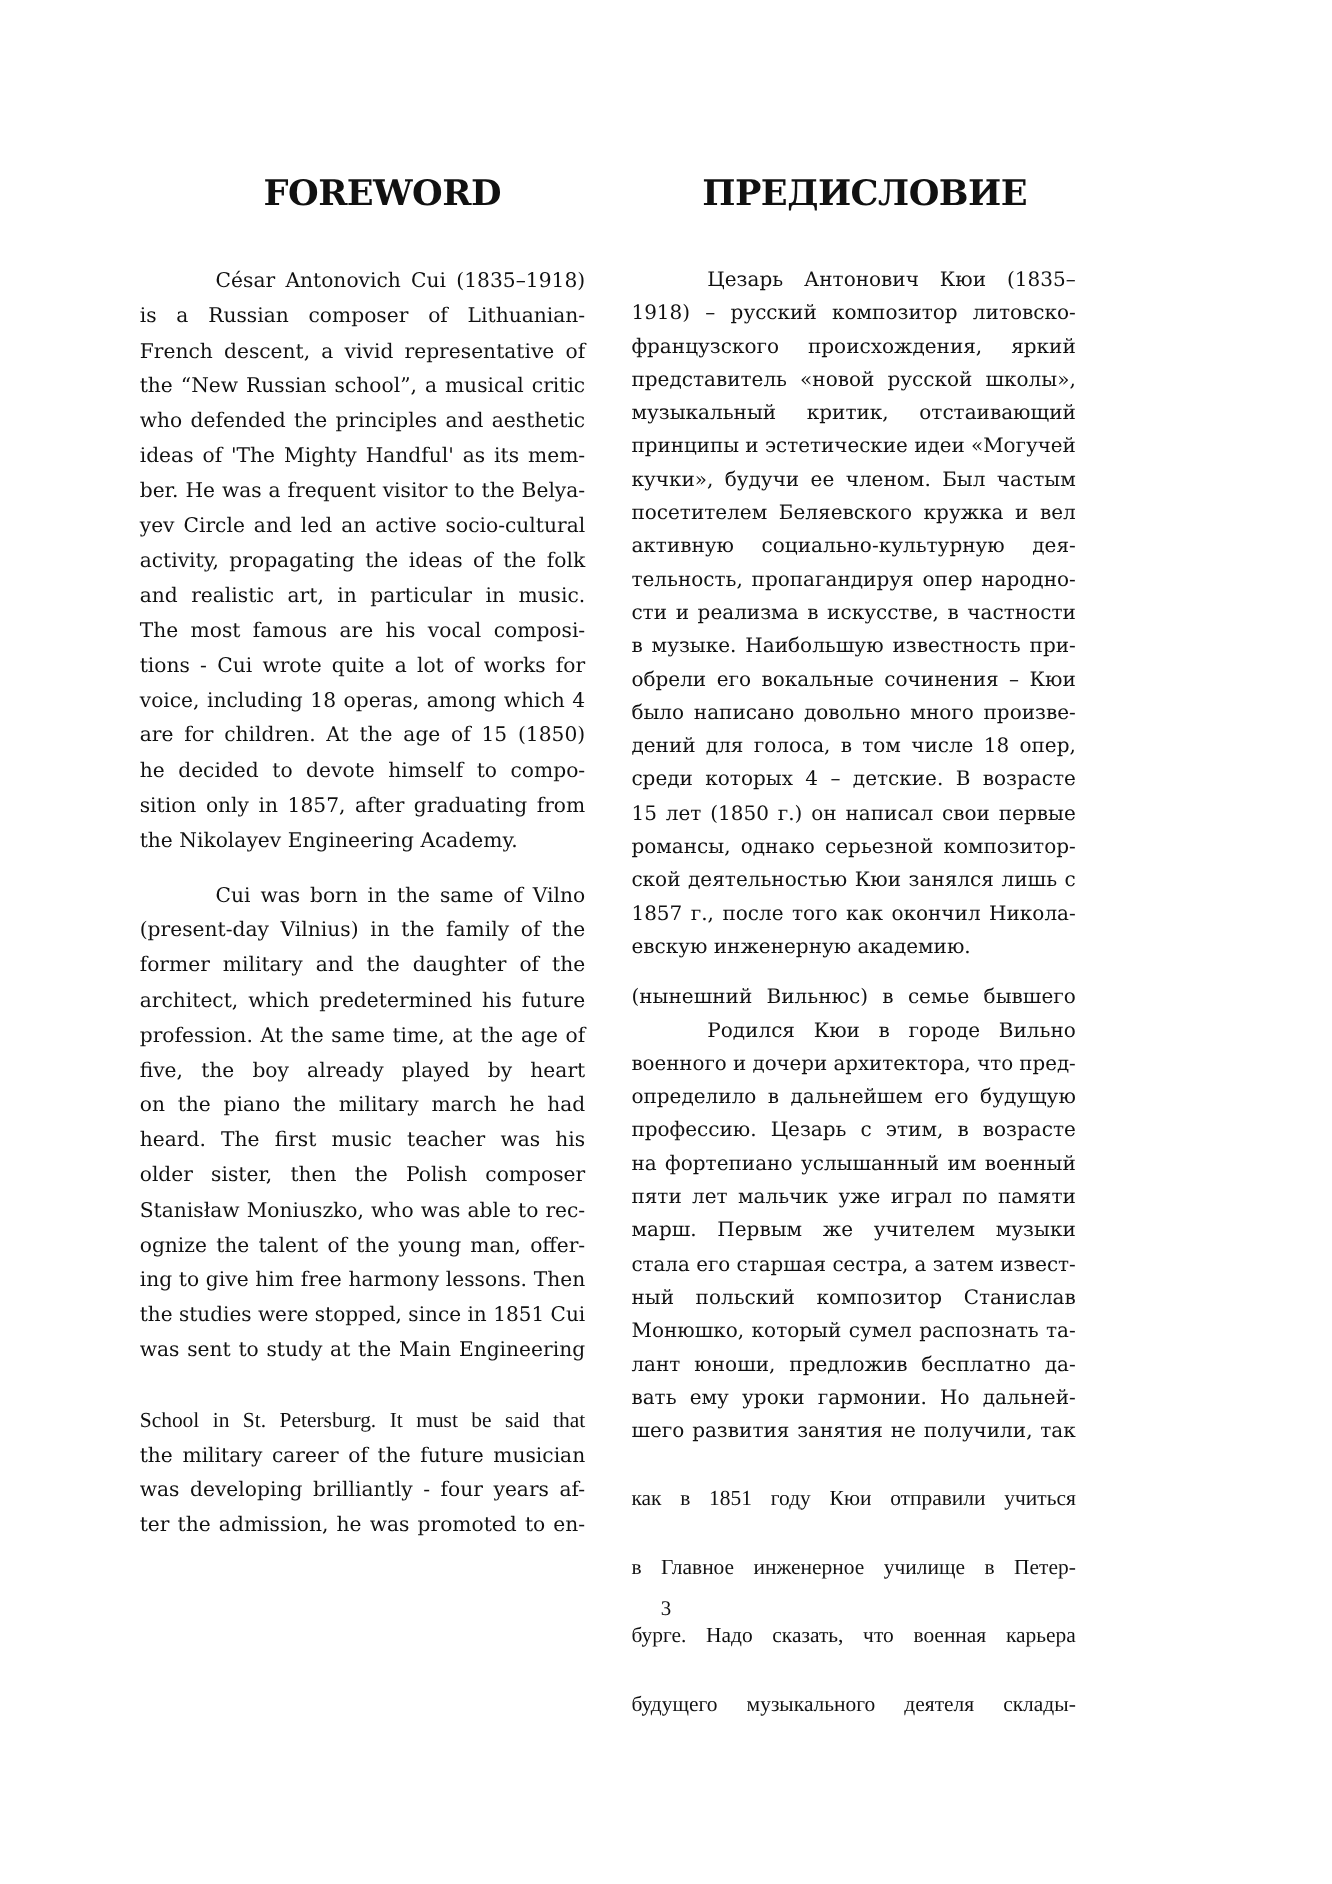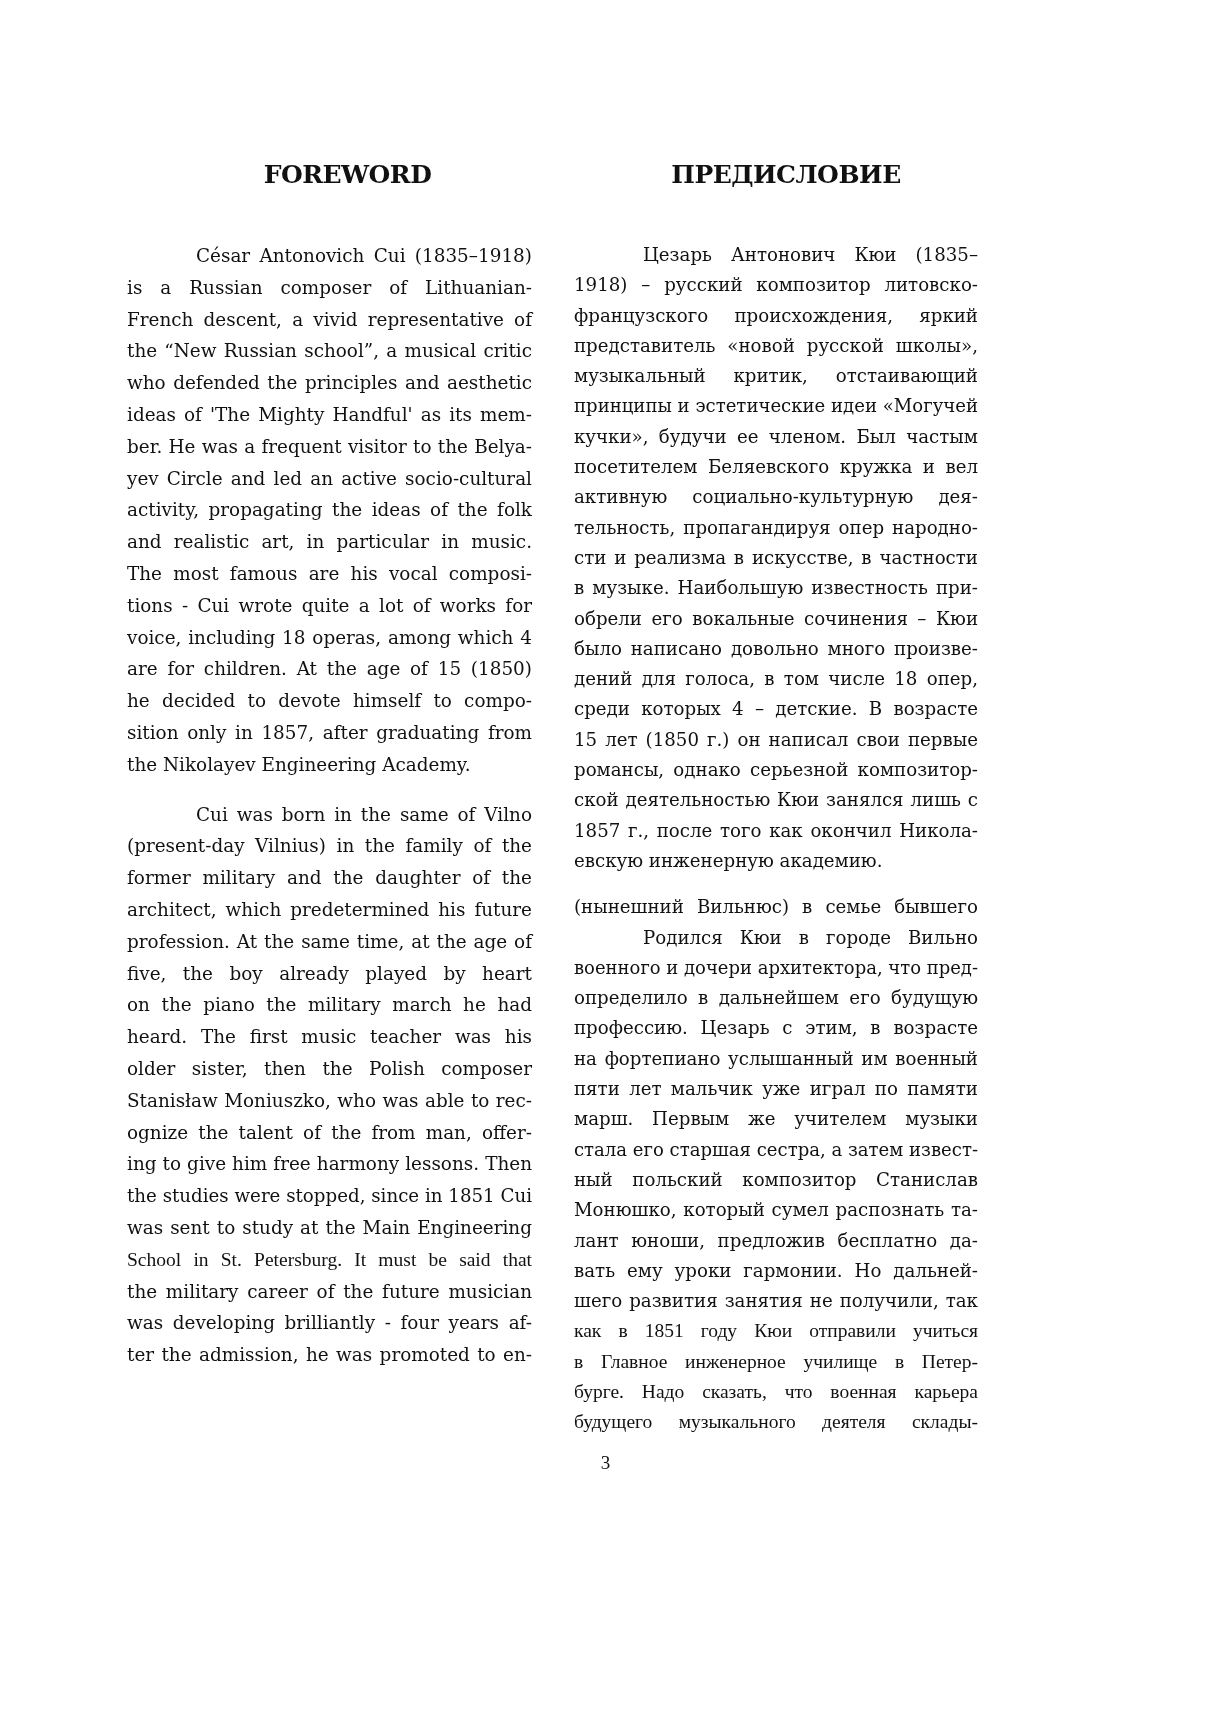--- a/index.html
+++ b/index.html
@@ -24,21 +24,21 @@
     .col {
       position: absolute;
       top: 160px;
     }
     .col-en { left: 127px; width: 405px; }
     .col-ru { left: 574px; width: 404px; }
     .heading {
       text-align: center;
       font-family: "DejaVu Serif", "Liberation Serif", serif;
       font-weight: bold;
-      font-size: 25px;
+      font-size: 32px;
       letter-spacing: -0.5px;
       margin: 0;
       height: 30px;
       line-height: 30px;
     }
     .col-en .heading { padding-left: 36px; }
     .col-ru .heading { padding-left: 20px; }
     .text {
       position: absolute;
       left: 0;
@@ -58,20 +58,21 @@
     .col-en .line { height: 31.8px; line-height: 31.8px; }
     .col-ru .line { height: 30.3px; line-height: 30.3px; font-size: 18.2px; }
     .line.indent { padding-left: 69px; }
     .line.last { text-align-last: left; }
     .para-gap-en { height: 18px; }
     .para-gap-ru { height: 16px; }
     .condensed {
       font-family: "Liberation Serif", serif;
       font-size: 19.5px !important;
       transform-origin: left center;
+      margin-top: 32px;
     }
     .page-number {
       position: absolute;
       left: 0; width: 1211px;
       top: 1452px;
       text-align: center;
       font-family: "Liberation Serif", serif;
       font-size: 19px;
     }
   </style>
@@ -107,21 +108,21 @@
         <span class="line indent">Cui was born in the same of Vilno</span>
         <span class="line">(present-day Vilnius) in the family of the</span>
         <span class="line">former military and the daughter of the</span>
         <span class="line">architect, which predetermined his future</span>
         <span class="line">profession. At the same time, at the age of</span>
         <span class="line">five, the boy already played by heart</span>
         <span class="line">on the piano the military march he had</span>
         <span class="line">heard. The first music teacher was his</span>
         <span class="line">older sister, then the Polish composer</span>
         <span class="line">Stanisław Moniuszko, who was able to rec-</span>
-        <span class="line">ognize the talent of the from man, offer-</span>
+        <span class="line">ognize the talent of the young man, offer-</span>
         <span class="line">ing to give him free harmony lessons. Then</span>
         <span class="line" style="white-space: nowrap; text-align-last: left; transform: scaleX(0.9912); transform-origin: left center;">the studies were stopped, since in 1851 Cui</span>
         <span class="line">was sent to study at the Main Engineering</span>
         <span class="line condensed">School in St. Petersburg. It must be said that</span>
         <span class="line">the military career of the future musician</span>
         <span class="line">was developing brilliantly - four years af-</span>
         <span class="line">ter the admission, he was promoted to en-</span>
       </div>
     </div>
   </div>

